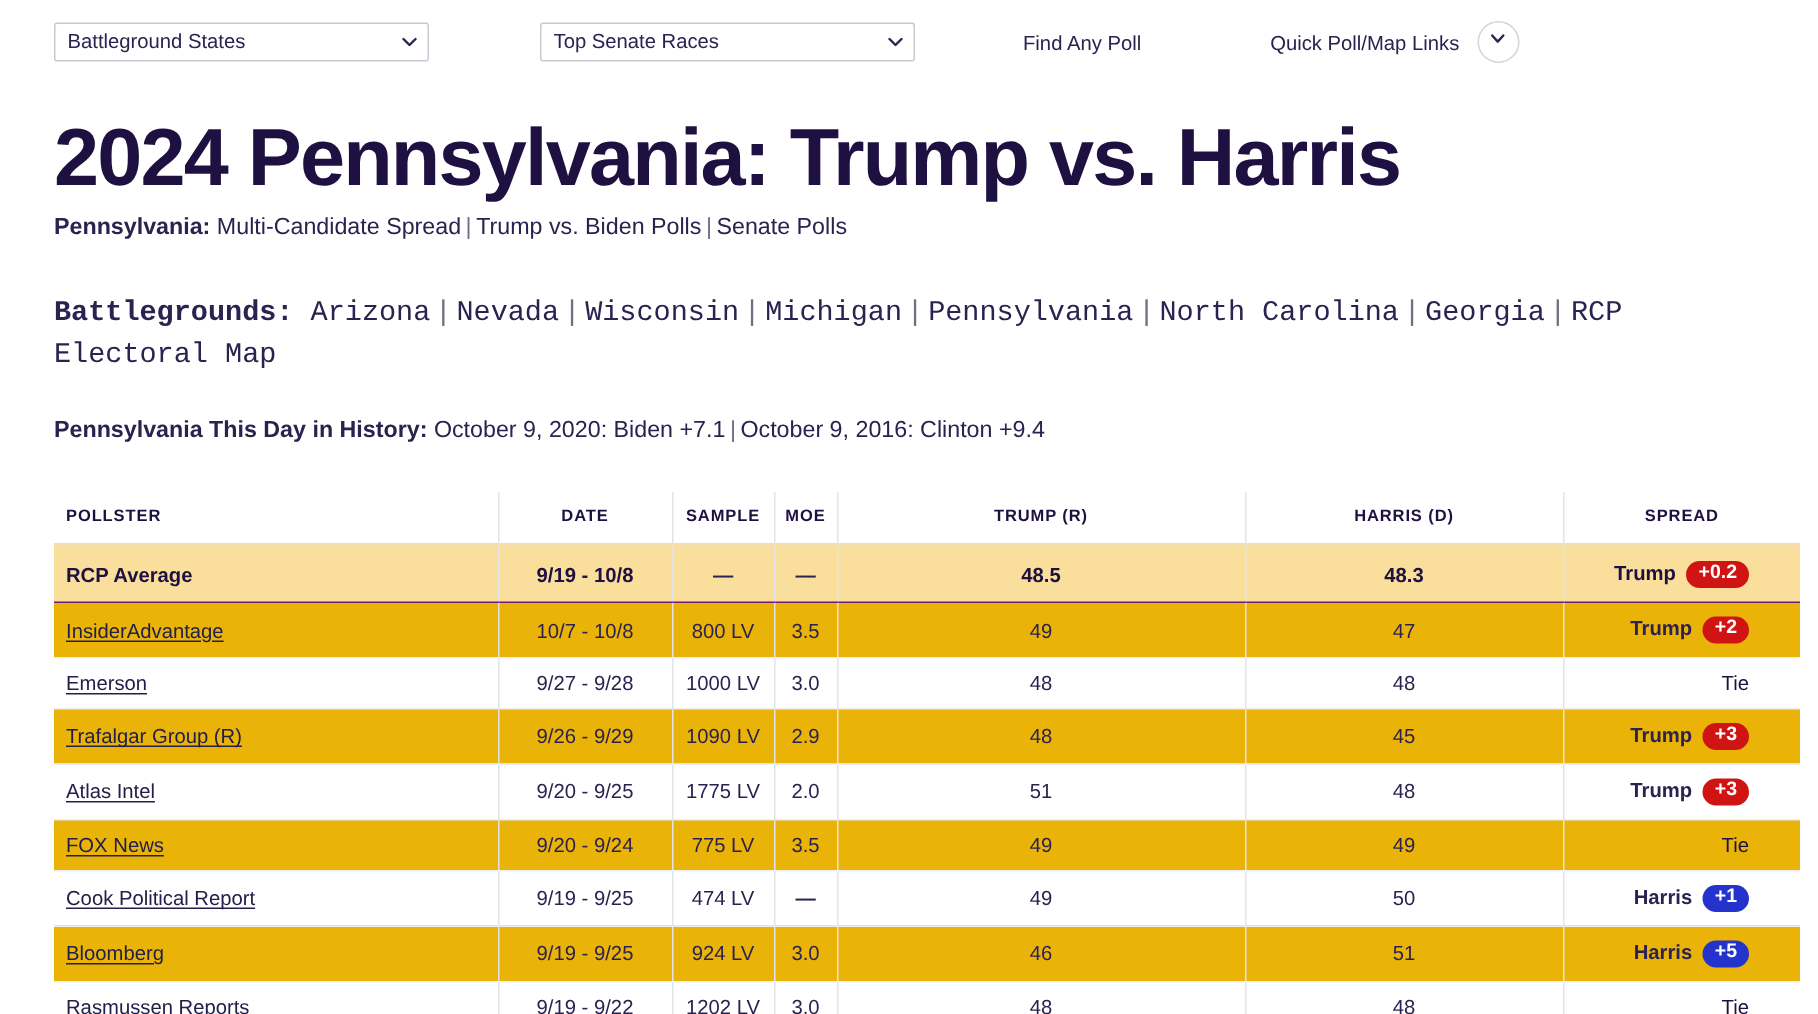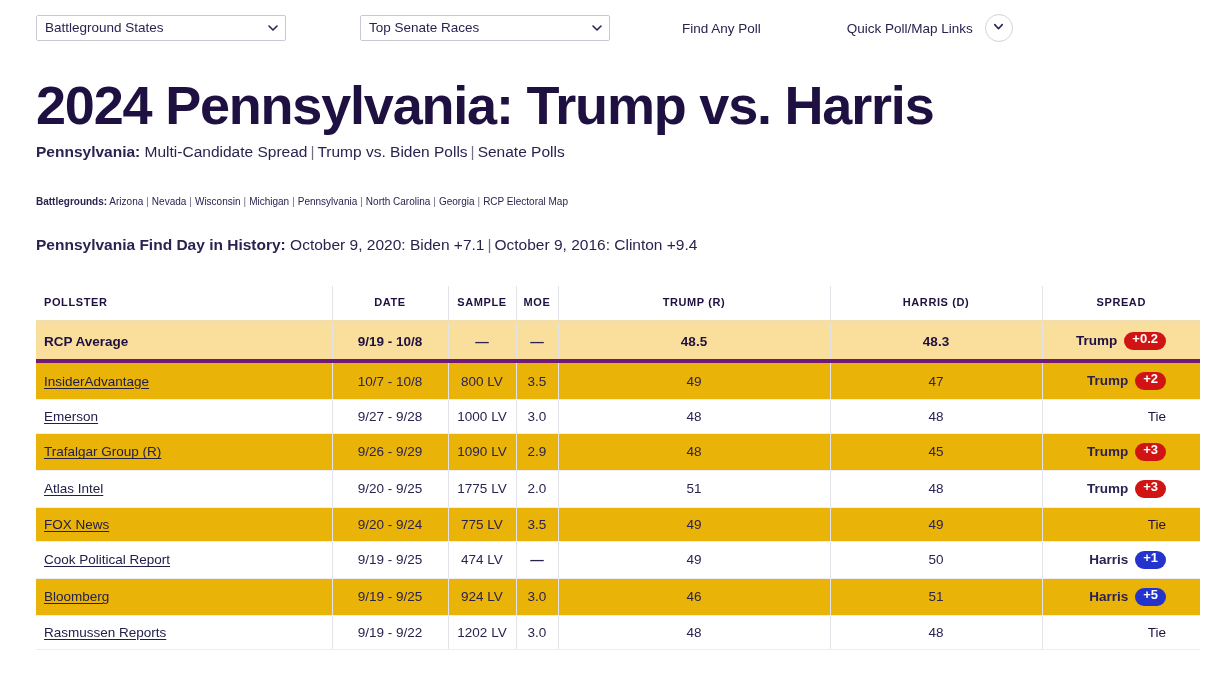--- a/index.html
+++ b/index.html
@@ -117,21 +117,21 @@
     line-height: 1.5;
   }
   .subline b { font-weight: 700; }
   .subline .sep { color: #6f6f86; padding: 0 3px; }
   .lnk {
     color: #2b2250;
     text-decoration: none;
     cursor: pointer;
   }
 
-  .row-battlegrounds { margin-top: 31px; font-size: 10px; }
+  .row-battlegrounds { margin-top: 31px; font-size: 19px; font-family: Liberation Mono, monospace; }
   .row-history { margin-top: 24px; font-size: 15.5px; }
 
   
   table.polls {
     width: 1164px;
     margin: 30px 0 0 0;
     border-collapse: collapse;
     table-layout: fixed;
     font-size: 13.5px;
   }
@@ -174,21 +174,21 @@
 
   
   .col-sep { border-left: 1px solid #e3e3ea; }
 
   tbody tr.alt td { background: #eab308; }
 
   tr.avg td {
     background: #fade9c !important;
     font-weight: 700;
     color: #1e1040;
-    border-bottom: 4px solid #701a75;
+    border-bottom: 1px solid #701a75;
     margin-left: 16px;
   }
   tr.avg td.pollster { font-weight: 700; }
 
   .pill {
     display: inline-block;
     min-width: 24px;
     padding: 0 8px 3px 8px;
     border-radius: 11px;
     color: #ffffff;
@@ -257,21 +257,21 @@
     <b>Pennsylvania:</b>
     <span id="state-links-list"><span class="lnk">Multi-Candidate Spread</span><span class="sep">|</span><span class="lnk">Trump vs. Biden Polls</span><span class="sep">|</span><span class="lnk">Senate Polls</span></span>
   </div>
 
   <div class="subline row-battlegrounds">
     <b>Battlegrounds:</b>
     <span id="battlegrounds-list"><span class="lnk">Arizona</span><span class="sep">|</span><span class="lnk">Nevada</span><span class="sep">|</span><span class="lnk">Wisconsin</span><span class="sep">|</span><span class="lnk">Michigan</span><span class="sep">|</span><span class="lnk">Pennsylvania</span><span class="sep">|</span><span class="lnk">North Carolina</span><span class="sep">|</span><span class="lnk">Georgia</span><span class="sep">|</span><span class="lnk">RCP Electoral Map</span></span>
   </div>
 
   <div class="subline row-history">
-    <b>Pennsylvania Find Day in History:</b>
+    <b>Pennsylvania This Day in History:</b>
     <span id="history-list"><span class="lnk">October 9, 2020: Biden +7.1</span><span class="sep">|</span><span class="lnk">October 9, 2016: Clinton +9.4</span></span>
   </div>
 
   <table class="polls">
     <colgroup>
       <col style="width:296px">
       <col style="width:116px">
       <col style="width:68px">
       <col style="width:42px">
       <col style="width:272px">

